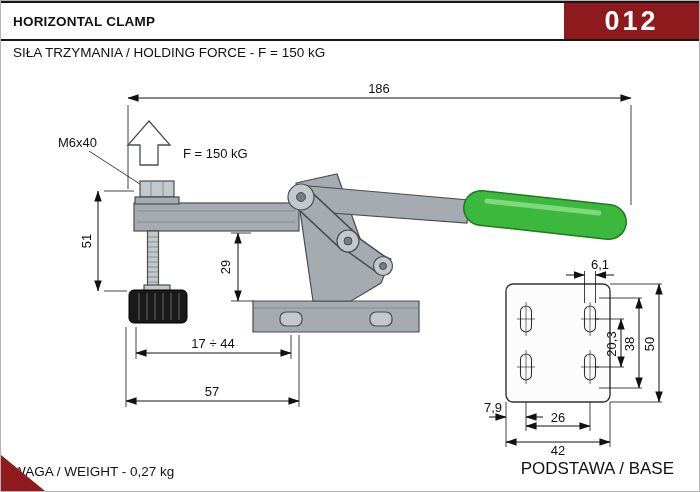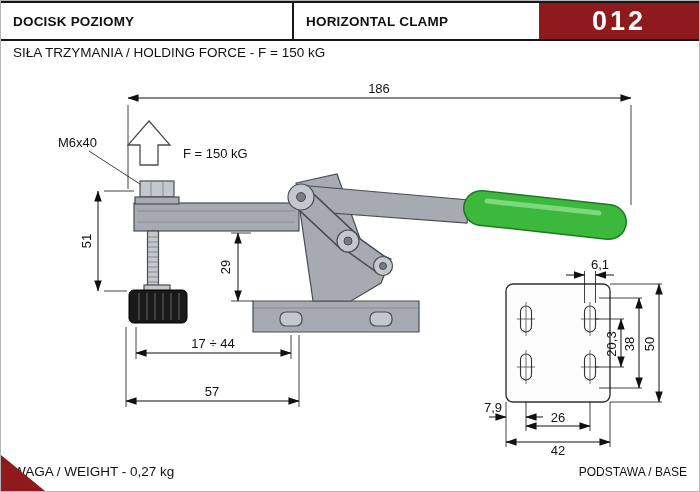--- a/index.html
+++ b/index.html
@@ -8,49 +8,46 @@
     position:relative; width:700px; height:492px; background:#ffffff;
     font-family:"Liberation Sans", sans-serif; color:#111;
     border:1px solid #b5b5b5; overflow:hidden;
   }
   .hdr { position:absolute; top:0; left:0; right:0; height:40px; display:flex;
          border-top:2px solid #161616; border-bottom:2px solid #161616; background:#fff; }
   .hcell { display:flex; align-items:center; padding:0 12px; font-weight:bold;
            font-size:13.5px; letter-spacing:.2px; }
   .hcell.pl { width:293px; border-right:2px solid #161616; }
   .hcell.en { flex:1; }
-  .model { width:160px; background:#8e1a1d; color:#fff; display:flex; align-items:center;
+  .model { width:135px; background:#8e1a1d; color:#fff; display:flex; align-items:center;
            justify-content:center; font-size:27px; font-weight:bold; letter-spacing:3px; }
   .sub { position:absolute; top:44px; left:0; right:0; height:22px; display:flex;
          align-items:flex-start; padding:0 12px; font-size:13.5px; }
   svg.draw { position:absolute; top:60px; left:0; }
   svg text { font-family:"Liberation Sans", sans-serif; font-size:13px; fill:#111; }
   .dim  { stroke:#111; stroke-width:1; fill:none; }
   .ext  { stroke:#111; stroke-width:0.8; fill:none; }
   .metal { fill:#a6abb1; stroke:#4a4e52; stroke-width:1.2; }
   .metal-lt { fill:#c3c8cd; stroke:#4a4e52; stroke-width:1.2; }
   .hole { fill:#777c81; stroke:#4a4e52; stroke-width:1; }
   .shade { stroke:#868b91; stroke-width:1; fill:none; }
   .plate { fill:#fcfcfc; stroke:#333; stroke-width:1.4; }
   .slot  { fill:#ffffff; stroke:#333; stroke-width:1.1; }
   .tick  { stroke:#333; stroke-width:0.7; fill:none; }
   .ftr-left  { position:absolute; bottom:12px; left:12px;  font-size:13.5px;margin-top:13px; }
-  .ftr-right { position:absolute; bottom:12px; right:12px; font-size:12px;margin-top:24px; }
+  .ftr-right { position:absolute; bottom:12px; right:25px; font-size:17px;margin-top:24px; }
   .corner { position:absolute; bottom:0; left:0; width:0; height:0;
             border-bottom:36px solid #8e1a1d; border-right:44px solid transparent; }
 </style>
 </head>
 <body>
 
 <div class="page">
 
   <div class="hdr">
-    <div class="hcell pl">
-      <span>DOCISK POZIOMY</span>
-    </div>
     <div class="hcell en">
       <span>HORIZONTAL CLAMP</span>
     </div>
     <div class="model">
       <span>012</span>
     </div>
   </div>
 
   <div class="sub">
     <span>SIŁA TRZYMANIA / HOLDING FORCE - F = 150 kG</span>

